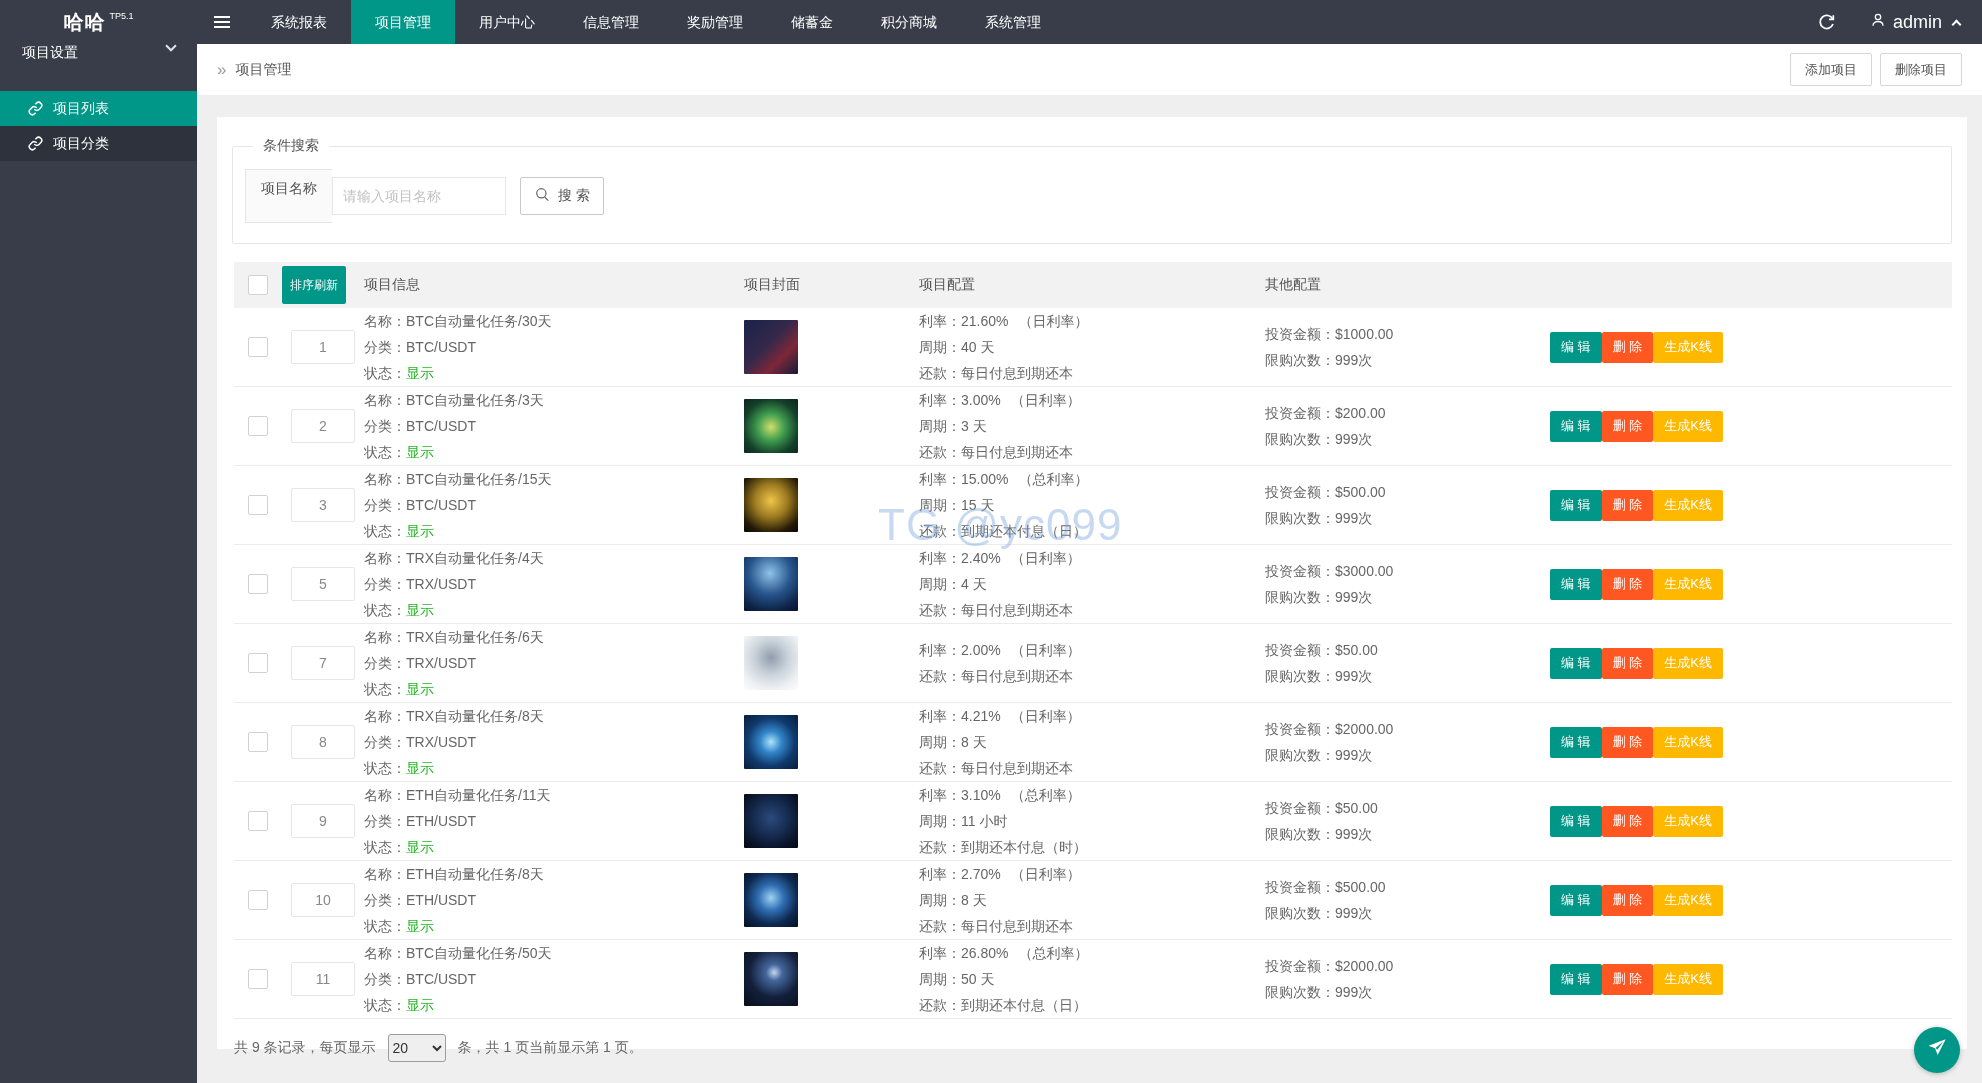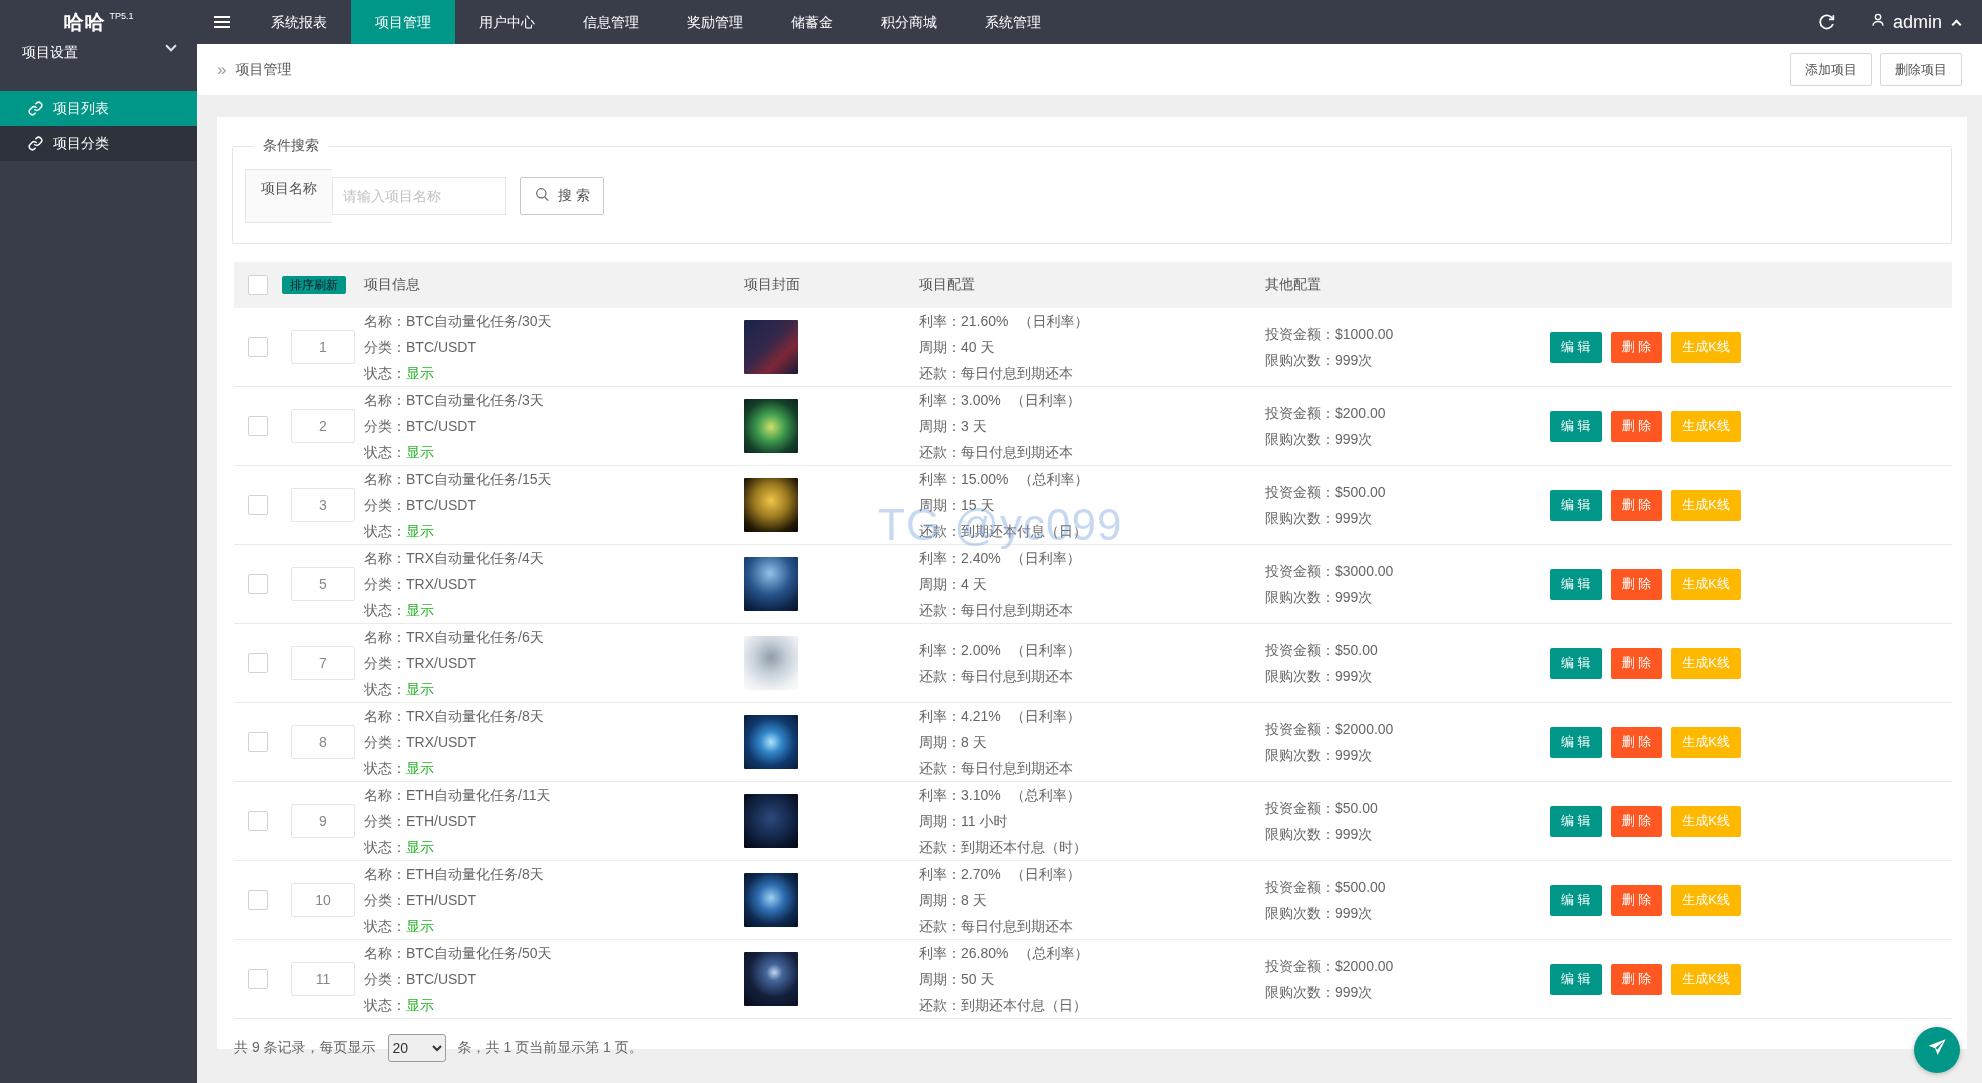--- a/index.html
+++ b/index.html
@@ -53,24 +53,24 @@
   .table { margin:18px 15px 0 17px; }
   .thead { display:flex; align-items:center; height:46px; background:#f2f2f2; }
   .thead .hlabel { color:#555; font-size:14px; }
   .trow { display:flex; align-items:center; height:79px; border-bottom:1px solid #ebebeb; }
   .col-check { width:48px; display:flex; align-items:center; justify-content:center; }
   .col-sort { width:82px; display:flex; align-items:center; justify-content:center; }
   .col-info { width:380px; display:flex; flex-direction:column; justify-content:center; }
   .col-cover { width:175px; display:flex; align-items:center; }
   .col-config { width:346px; display:flex; flex-direction:column; justify-content:center; }
   .col-other { width:285px; display:flex; flex-direction:column; justify-content:center; }
-  .col-actions { flex:1; display:flex; align-items:center; gap:9px; }
+  .col-actions { flex:1; display:flex; align-items:center; }
   .checkbox { width:20px; height:20px; background:#fff; border:1px solid #d2d2d2; border-radius:2px; display:inline-block; cursor:pointer; }
-  .sort-refresh { background:#009688; color:#0f172a; border:none; border-radius:2px; font-size:12px;
-    height:18px; padding:0 8px; cursor:pointer; margin-right:auto; font-family:inherit; }
+  .sort-refresh { background:#009688; color:#ffffff; border:none; border-radius:2px; font-size:12px;
+    height:38px; padding:0 8px; cursor:pointer; margin-right:auto; font-family:inherit; }
   .sort-input { width:64px; height:34px; border:1px solid #e6e6e6; border-radius:2px; text-align:center;
     font-size:14px; color:#888; outline:none; }
   .line { line-height:26px; font-size:14px; color:#666; white-space:nowrap; }
   .lbl { color:#666; }
   .status-green { color:#22b422; cursor:pointer; }
   .rate-type { margin-left:10px; }
   .thumb { width:54px; height:54px; border-radius:1px; }
   .btn { border:none; border-radius:2px; color:#fff; font-size:13px; height:31px; padding:0 11px; cursor:pointer;
     white-space:nowrap; font-family:inherit; }
   .btn-edit { background:#009688; }

